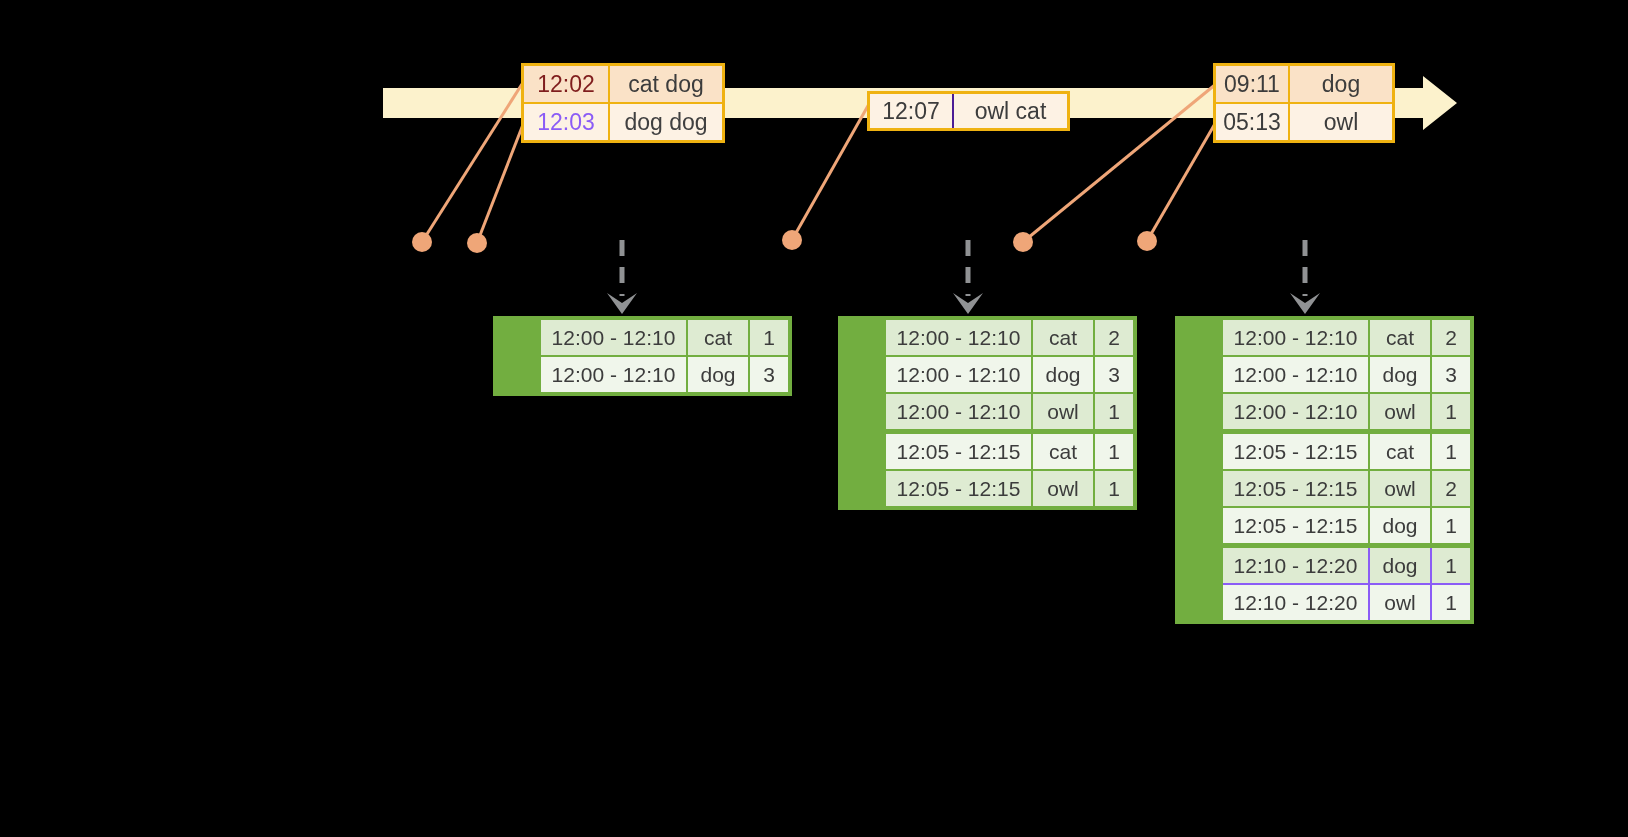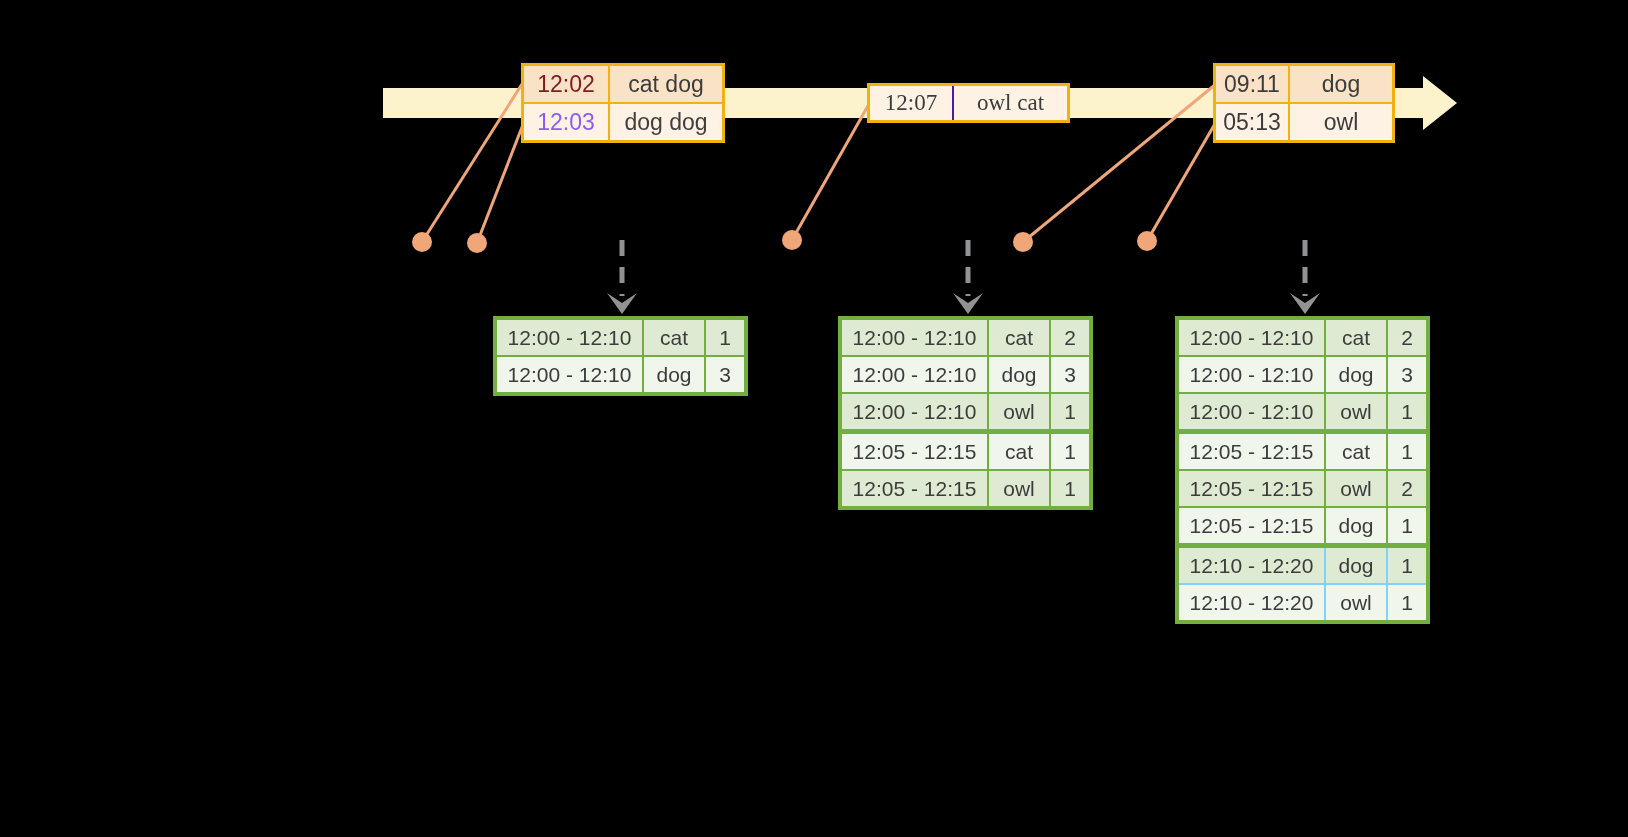--- a/index.html
+++ b/index.html
@@ -22,20 +22,21 @@
   .ecell{
     display:flex;align-items:center;justify-content:center;
     font-size:23px;
     white-space:nowrap;
   }
   .rtable{
     z-index:2;
     display:flex;flex-direction:column;
     border:4px solid;
     box-sizing:content-box;
+    padding-left:44px;
   }
   .rgroup{display:grid;gap:2px;}
   .rsep{width:100%;}
   .rcell{
     display:flex;align-items:center;justify-content:center;
     font-size:21px;
     white-space:nowrap;
   }
 </style>
 </head>
@@ -61,21 +62,21 @@
       <line x1="1305" y1="240" x2="1305" y2="296" stroke="#909294" stroke-width="5" stroke-dasharray="16 11"></line>
       <polygon points="1290,293 1305,314 1320,293 1305,303" fill="#909294"></polygon>
     </svg>
   <div id="tables-layer">
       <div class="abs etable" style="left: 521px; top: 63px; border-color: rgb(239, 178, 17); background: rgb(239, 178, 17); grid-template-columns: 84px 112px; grid-auto-rows: 36px;">
         <div class="ecell" style="background: rgb(250, 226, 199); color: #7f1d1d;">12:02</div>
         <div class="ecell" style="background: rgb(250, 226, 199); color: rgb(60, 60, 60);">cat dog</div>
         <div class="ecell" style="background: rgb(253, 242, 228); color: #8b5cf6;">12:03</div>
         <div class="ecell" style="background: rgb(253, 242, 228); color: #404040;">dog dog</div>
       </div>
-      <div class="abs etable" style="left: 867px; top: 83px; border-color: rgb(239, 178, 17); background: #4c1d95; grid-template-columns: 82px 113px; grid-auto-rows: 34px; font-family: Liberation Serif, serif;">
+      <div class="abs etable" style="left: 867px; top: 91px; border-color: rgb(239, 178, 17); background: #4c1d95; grid-template-columns: 82px 113px; grid-auto-rows: 34px;">
         <div class="ecell" style="background: rgb(253, 242, 228); color: rgb(60, 60, 60);">12:07</div>
         <div class="ecell" style="background: rgb(253, 242, 228); color: rgb(60, 60, 60);">owl cat</div>
       </div>
       <div class="abs etable" style="left: 1213px; top: 63px; border-color: rgb(239, 178, 17); background: rgb(239, 178, 17); grid-template-columns: 72px 102px; grid-auto-rows: 36px;">
         <div class="ecell" style="background: rgb(250, 226, 199); color: rgb(60, 60, 60);">09:11</div>
         <div class="ecell" style="background: rgb(250, 226, 199); color: rgb(60, 60, 60);">dog</div>
         <div class="ecell" style="background: rgb(253, 242, 228); color: rgb(60, 60, 60);">05:13</div>
         <div class="ecell" style="background: rgb(253, 242, 228); color: rgb(60, 60, 60);">owl</div>
       </div>
       <div class="abs rtable" style="left: 493px; top: 316px; border-color: rgb(114, 174, 64); background: rgb(114, 174, 64);">
@@ -128,21 +129,21 @@
           <div class="rcell" style="background: rgb(240, 246, 235); color: rgb(60, 60, 60);">cat</div>
           <div class="rcell" style="background: rgb(240, 246, 235); color: rgb(60, 60, 60);">1</div>
           <div class="rcell" style="background: rgb(222, 235, 210); color: rgb(60, 60, 60);">12:05 - 12:15</div>
           <div class="rcell" style="background: rgb(222, 235, 210); color: rgb(60, 60, 60);">owl</div>
           <div class="rcell" style="background: rgb(222, 235, 210); color: rgb(60, 60, 60);">2</div>
           <div class="rcell" style="background: rgb(240, 246, 235); color: rgb(60, 60, 60);">12:05 - 12:15</div>
           <div class="rcell" style="background: rgb(240, 246, 235); color: rgb(60, 60, 60);">dog</div>
           <div class="rcell" style="background: rgb(240, 246, 235); color: rgb(60, 60, 60);">1</div>
         </div>
         <div class="rsep" style="height: 5px; background: rgb(114, 174, 64);"></div>
-        <div class="rgroup" style="background: #7dd3fc; grid-template-columns: 145px 60px 38px; grid-auto-rows: 35px;">
+        <div class="rgroup" style="background: #8b5cf6; grid-template-columns: 145px 60px 38px; grid-auto-rows: 35px;">
           <div class="rcell" style="background: rgb(222, 235, 210); color: rgb(60, 60, 60);">12:10 - 12:20</div>
           <div class="rcell" style="background: rgb(222, 235, 210); color: rgb(60, 60, 60);">dog</div>
           <div class="rcell" style="background: rgb(222, 235, 210); color: rgb(60, 60, 60);">1</div>
           <div class="rcell" style="background: rgb(240, 246, 235); color: rgb(60, 60, 60);">12:10 - 12:20</div>
           <div class="rcell" style="background: rgb(240, 246, 235); color: rgb(60, 60, 60);">owl</div>
           <div class="rcell" style="background: rgb(240, 246, 235); color: rgb(60, 60, 60);">1</div>
         </div>
       </div>
     </div>
 </div>

